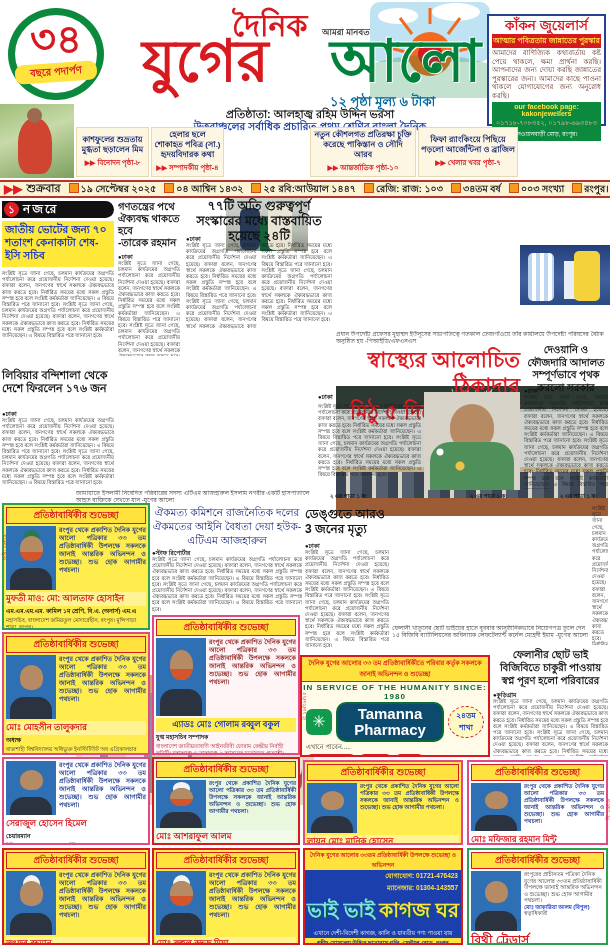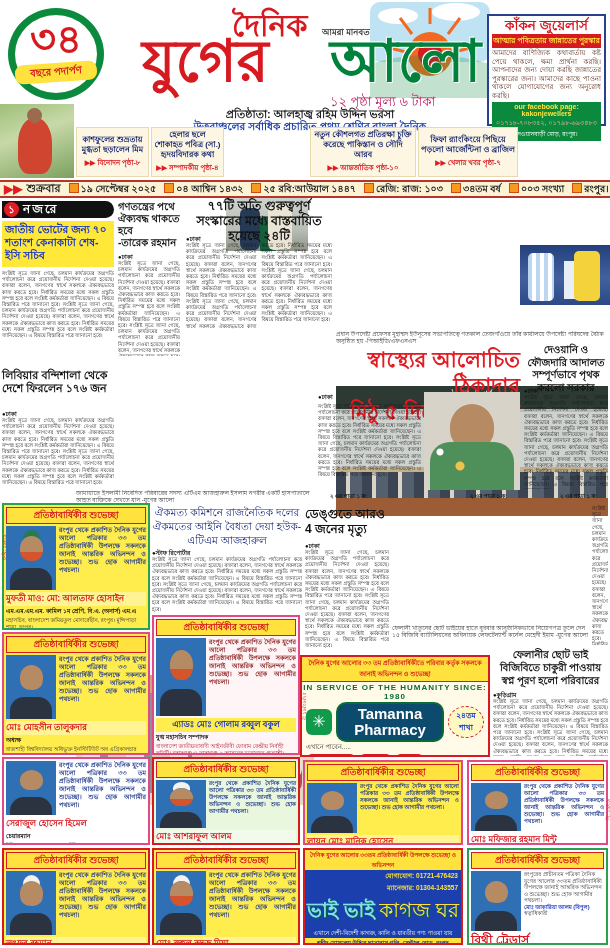--- a/index.html
+++ b/index.html
@@ -6,21 +6,21 @@
   .page{position:relative;width:610px;height:948px;background:#fff;font-family:"Liberation Sans",sans-serif;overflow:hidden;margin:0 auto}
   .abs{position:absolute;box-sizing:border-box}
   
   .badge{border:7px solid #0b8a3e;border-radius:50%;background:#fff;text-align:center}
   .badge .num{color:#d71920;font-size:40px;font-weight:bold;line-height:48px}
   .badge .ribbon{background:#ffd section92f;background:#ffe23d;color:#d71920;font-weight:bold;font-size:10px;border-radius:8px;padding:1px 3px;transform:rotate(-4deg)}
   .daily{color:#d71920;font-weight:bold;font-size:30px}
   .slogan{color:#333;font-size:8.5px;font-weight:bold}
   .t-red{color:#d71920;font-weight:bold;font-size:58px;line-height:58px;text-shadow:1px 1px 0 #fff,-1px -1px 0 #fff}
   .t-green{color:#00813c;font-weight:bold;font-size:58px;line-height:58px;text-shadow:1px 1px 0 #fff,-1px -1px 0 #fff}
-  .price{color:#be185d;font-weight:normal;font-size:13px}
+  .price{color:#0369a1;font-weight:bold;font-size:13px}
   .founder{color:#1a1a1a;font-weight:bold;font-size:11px}
   .tagline{color:#1b3faa;font-weight:bold;font-size:10.5px}
   .jw{border:2px solid #27418f;background:#fff;padding:2px 3px;text-align:center}
   .jw .t{color:#d71920;font-weight:bold;font-size:13.5px;line-height:15px}
   .jw .s{background:#d71920;color:#ffe23d;font-weight:bold;font-size:7.5px;padding:1px 0;margin:1px 0}
   .jw .b{color:#5a2a1a;font-size:7px;line-height:8.5px;text-align:justify}
   .jw .fb{background:#0b8a3e;color:#ffe23d;font-weight:bold;font-size:7px;margin-top:2px;padding:1px}
   .jw .ph{background:#0b8a3e;color:#ffb3b3;font-size:6.5px;padding:0 1px}
   .jw .ad{background:#0b8a3e;color:#fff;font-size:6px;padding:0 1px 1px}
   
@@ -93,21 +93,21 @@
   .tam .nameplate{flex:1;background:#0c4a6e;border-radius:10px;color:#fff;font-weight:bold;font-size:15px;text-align:center;line-height:16px;padding:2px 0;border:2px solid #0b6b35}
   .tam .branch{width:34px;height:30px;background:#fef9c3;border-radius:50%;color:#1633c8;font-weight:bold;font-size:7.5px;text-align:center;display:flex;align-items:center;justify-content:center;border:1px dashed #d71920}
   .tam .here{font-size:6.5px;color:#333;padding:0 4px}
   .pillrow{display:flex;gap:3px;padding:1px 4px}
   .pill{background:#d71920;color:#fff;font-size:6px;font-weight:bold;border-radius:6px;padding:1px 4px}
   
   .bb{background:#1c3fae;border:2px solid #d71920;overflow:hidden;color:#fff}
   .bb .ban{background:#ffe23d;color:#d71920;font-weight:bold;font-size:5.8px;text-align:center}
   .bb .ct{font-size:6.5px;font-weight:bold;color:#ffe23d;text-align:right;padding:1px 3px}
   .bb .t1{font-weight:bold;font-size:20px;color:#7fe3e8;text-shadow:1px 1px 0 #063;display:inline}
-  .bb .t2{font-weight:normal;font-size:20px;color:#ffe23d;text-shadow:1px 1px 0 #063;display:inline}
+  .bb .t2{font-weight:bold;font-size:20px;color:#ffe23d;text-shadow:1px 1px 0 #063;display:inline}
   .bb .items{font-size:5.8px;color:#fff;text-align:center}
   .bb .adr{background:#ffe23d;color:#16308c;font-weight:bold;font-size:5.8px;text-align:center}
   
   .bithi{border:2px solid #2ba14f;background:#fff;padding:2px;overflow:hidden}
   .bithi .nm{color:#d71920;font-weight:bold;font-size:12px}
   .bithi .sm{font-size:5.5px;color:#333;line-height:6.5px}
 </style>
 </head>
 <body>
 
@@ -232,21 +232,21 @@
   </div>
   <div class="abs jump" style="left:330px;top:493px">২ এর পাতা ১ ক:</div>
   <div class="abs jump" style="left:470px;top:493px">২ এর পাতা ১ ক:</div>
   <div class="abs jump" style="left:560px;top:493px">২ এর পাতা ১ ক:</div>
 
   <div class="abs hl-blue" style="left:152px;top:505px;width:150px;font-size:10.5px;line-height:14px;text-align:center">ঐকমত্য কমিশনে রাজনৈতিক দলের ঐকমতের আইনি বৈধতা দেয়া হউক-এটিএম আজহারুল</div>
   <div class="abs dl" style="left:152px;top:548px">●স্টাফ রিপোর্টার</div>
   <div class="abs fill" style="left:152px;top:556px;width:150px;height:56px">সংশ্লিষ্ট সূত্রে জানা গেছে, চলমান কার্যক্রমের অগ্রগতি পর্যালোচনা করে প্রয়োজনীয় নির্দেশনা দেওয়া হয়েছে। বক্তারা বলেন, জনগণের স্বার্থে সকলকে ঐক্যবদ্ধভাবে কাজ করতে হবে। নির্ধারিত সময়ের মধ্যে সকল প্রস্তুতি সম্পন্ন হবে বলে সংশ্লিষ্ট কর্মকর্তারা জানিয়েছেন। এ বিষয়ে বিস্তারিত পরে জানানো হবে। সংশ্লিষ্ট সূত্রে জানা গেছে, চলমান কার্যক্রমের অগ্রগতি পর্যালোচনা করে প্রয়োজনীয় নির্দেশনা দেওয়া হয়েছে। বক্তারা বলেন, জনগণের স্বার্থে সকলকে ঐক্যবদ্ধভাবে কাজ করতে হবে। নির্ধারিত সময়ের মধ্যে সকল প্রস্তুতি সম্পন্ন হবে বলে সংশ্লিষ্ট কর্মকর্তারা জানিয়েছেন। এ বিষয়ে বিস্তারিত পরে জানানো হবে। </div>
 
   <div class="abs hl" style="left:305px;top:507px;width:84px;font-size:12px;line-height:15px">
-    <span>ডেঙ্গুতে আরও</span><br><span>4 জনের মৃত্যু</span>
+    <span>ডেঙ্গুতে আরও</span><br><span>3 জনের মৃত্যু</span>
   </div>
   <div class="abs dl" style="left:305px;top:541px">●ঢাকা</div>
   <div class="abs fill" style="left:305px;top:549px;width:84px;height:100px">সংশ্লিষ্ট সূত্রে জানা গেছে, চলমান কার্যক্রমের অগ্রগতি পর্যালোচনা করে প্রয়োজনীয় নির্দেশনা দেওয়া হয়েছে। বক্তারা বলেন, জনগণের স্বার্থে সকলকে ঐক্যবদ্ধভাবে কাজ করতে হবে। নির্ধারিত সময়ের মধ্যে সকল প্রস্তুতি সম্পন্ন হবে বলে সংশ্লিষ্ট কর্মকর্তারা জানিয়েছেন। এ বিষয়ে বিস্তারিত পরে জানানো হবে। সংশ্লিষ্ট সূত্রে জানা গেছে, চলমান কার্যক্রমের অগ্রগতি পর্যালোচনা করে প্রয়োজনীয় নির্দেশনা দেওয়া হয়েছে। বক্তারা বলেন, জনগণের স্বার্থে সকলকে ঐক্যবদ্ধভাবে কাজ করতে হবে। নির্ধারিত সময়ের মধ্যে সকল প্রস্তুতি সম্পন্ন হবে বলে সংশ্লিষ্ট কর্মকর্তারা জানিয়েছেন। এ বিষয়ে বিস্তারিত পরে জানানো হবে। </div>
 
   <div class="abs cap" style="left:392px;top:625px;width:197px;height:20px">ফেলানী খাতুনের ছোট ভাইয়ের হাতে বুধবার আনুষ্ঠানিকভাবে নিয়োগপত্র তুলে দেন ১৫ বিজিবি ব্যাটালিয়নের অধিনায়ক লেফটেন্যান্ট কর্নেল মেহেদী ইমাম    -যুগের আলো</div>
   <div class="abs fill" style="left:592px;top:505px;width:16px;height:140px">সংশ্লিষ্ট সূত্রে জানা গেছে, চলমান কার্যক্রমের অগ্রগতি পর্যালোচনা করে প্রয়োজনীয় নির্দেশনা দেওয়া হয়েছে। বক্তারা বলেন, জনগণের স্বার্থে সকলকে ঐক্যবদ্ধভাবে কাজ করতে হবে। নির্ধারিত সময়ের মধ্যে সকল প্রস্তুতি সম্পন্ন হবে বলে সংশ্লিষ্ট কর্মকর্তারা জানিয়েছেন। এ বিষয়ে বিস্তারিত পরে জানানো হবে। </div>
 
   <div class="abs hl" style="left:493px;top:648px;width:115px;font-size:10px;line-height:13px;text-align:center">ফেলানীর ছোট ভাই বিজিবিতে চাকুরী পাওয়ায় স্বপ্ন পূরণ হলো পরিবারের</div>
   <div class="abs dl" style="left:493px;top:690px">●কুড়িগ্রাম</div>
   <div class="abs fill" style="left:493px;top:698px;width:115px;height:58px">সংশ্লিষ্ট সূত্রে জানা গেছে, চলমান কার্যক্রমের অগ্রগতি পর্যালোচনা করে প্রয়োজনীয় নির্দেশনা দেওয়া হয়েছে। বক্তারা বলেন, জনগণের স্বার্থে সকলকে ঐক্যবদ্ধভাবে কাজ করতে হবে। নির্ধারিত সময়ের মধ্যে সকল প্রস্তুতি সম্পন্ন হবে বলে সংশ্লিষ্ট কর্মকর্তারা জানিয়েছেন। এ বিষয়ে বিস্তারিত পরে জানানো হবে। সংশ্লিষ্ট সূত্রে জানা গেছে, চলমান কার্যক্রমের অগ্রগতি পর্যালোচনা করে প্রয়োজনীয় নির্দেশনা দেওয়া হয়েছে। বক্তারা বলেন, জনগণের স্বার্থে সকলকে ঐক্যবদ্ধভাবে কাজ করতে হবে। নির্ধারিত সময়ের মধ্যে সকল প্রস্তুতি সম্পন্ন হবে বলে সংশ্লিষ্ট কর্মকর্তারা জানিয়েছেন। এ বিষয়ে বিস্তারিত পরে জানানো হবে। </div>

